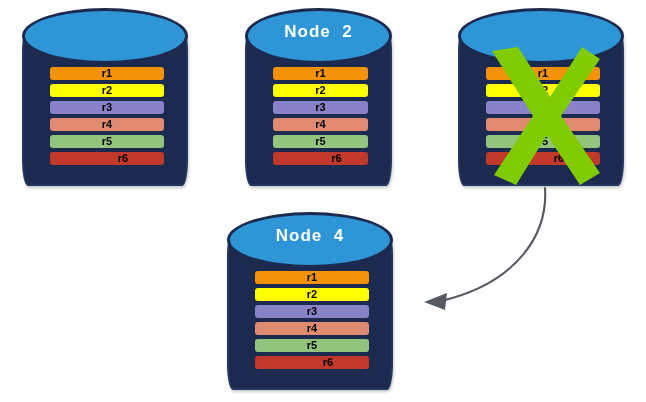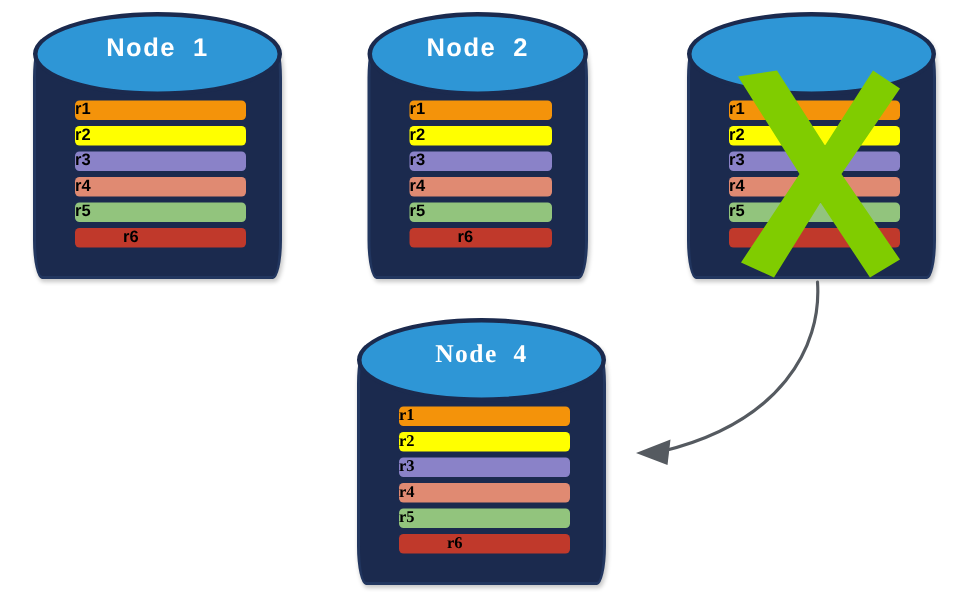--- a/index.html
+++ b/index.html
@@ -73,21 +73,21 @@
     z-index: 5;
   }
   .row {
     height: 13px;
     margin-bottom: 4px;
     border-radius: 3px;
     color: #000000;
     font-size: 11px;
     font-weight: bold;
     line-height: 13px;
-    text-align: left;
+    text-align: center;
     box-sizing: border-box;
   }
   .row:last-child { margin-bottom: 4px; padding-left: 32px; }
 
   
   .x-mark {
     position: absolute;
     z-index: 9;
     pointer-events: none;
   }
@@ -104,21 +104,20 @@
   }
 </style>
 </head>
 <body>
 
 <div id="diagram-canvas">
 
   <div class="node" style="left:22px; top:8px; width:166px; height:178px;">
     <div class="cyl-body"></div>
     <div class="cyl-top"></div>
-    <div class="node-title">Node  1</div>
     <div class="rows" style="left:28px; right:24px; top:59px;">
       <div class="row" style="background:#f4930a;">r1</div>
       <div class="row" style="background:#ffff00;">r2</div>
       <div class="row" style="background:#8a82c8;">r3</div>
       <div class="row" style="background:#e08a72;">r4</div>
       <div class="row" style="background:#92c47d;">r5</div>
       <div class="row" style="background:#c0392b;">r6</div>
     </div>
   </div>
 
@@ -148,21 +147,21 @@
       <div class="row" style="background:#c0392b;">r6</div>
     </div>
   </div>
 
   <svg class="x-mark" style="left:488px; top:45px;" width="114" height="142" viewBox="0 0 114 142">
     <g fill="#80cc00">
       <polygon points="4,6 30,2 62,52 94,2 112,14 73,71 112,128 92,140 59,90 28,140 6,130 45,71"></polygon>
     </g>
   </svg>
 
-  <div class="node" style="left:238px; top:212px; width:166px; height:178px;font-family:Liberation Serif, serif;">
+  <div class="node" style="left:227px; top:212px; width:166px; height:178px;">
     <div class="cyl-body"></div>
     <div class="cyl-top"></div>
     <div class="node-title">Node  4</div>
     <div class="rows" style="left:28px; right:24px; top:59px;">
       <div class="row" style="background:#f4930a;">r1</div>
       <div class="row" style="background:#ffff00;">r2</div>
       <div class="row" style="background:#8a82c8;">r3</div>
       <div class="row" style="background:#e08a72;">r4</div>
       <div class="row" style="background:#92c47d;">r5</div>
       <div class="row" style="background:#c0392b;">r6</div>

